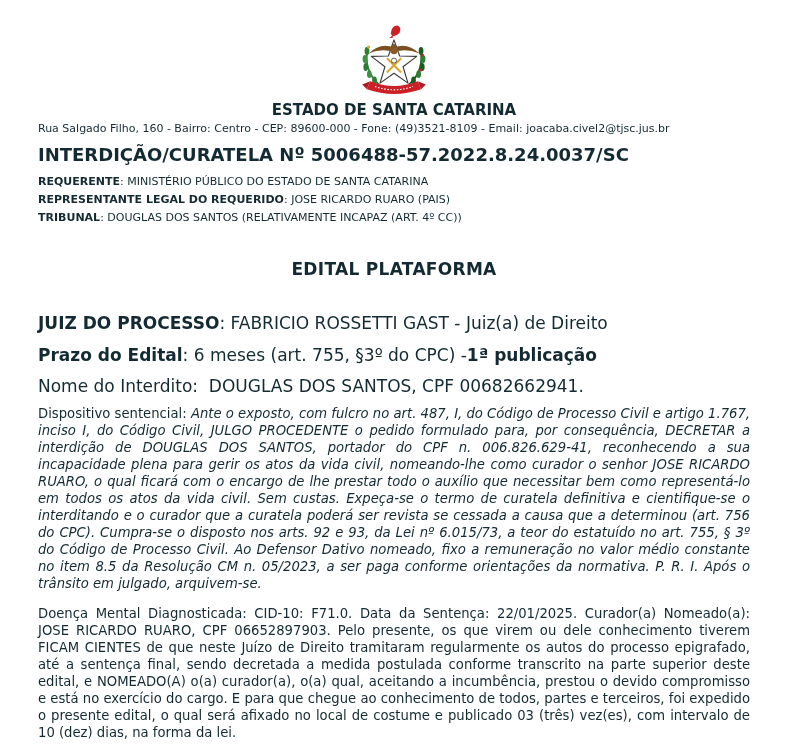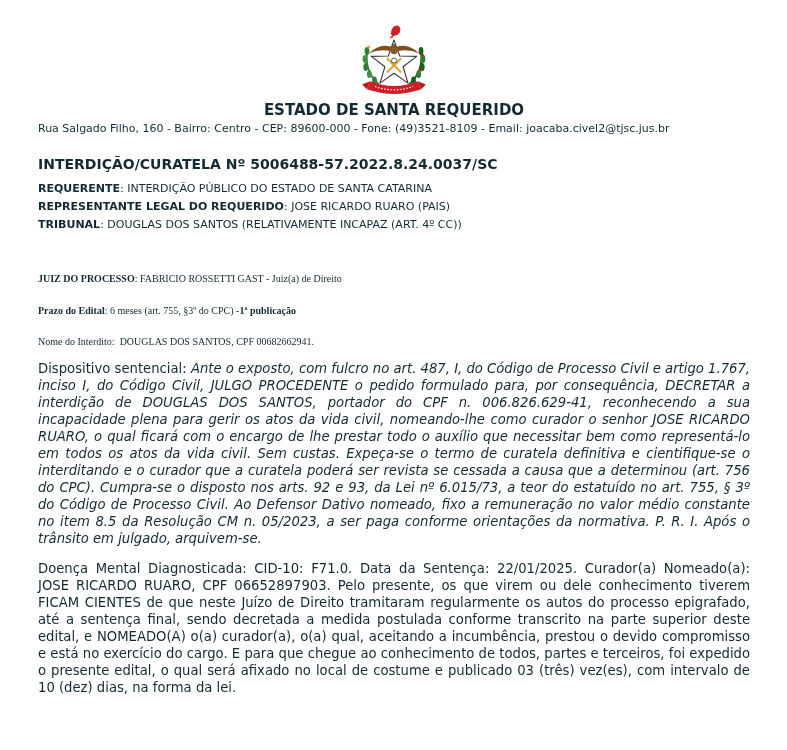--- a/index.html
+++ b/index.html
@@ -14,31 +14,31 @@
   .page { padding: 24px 37px 0 38px; }
 
   
   .crest-wrap { text-align: center; }
   .crest { display: inline-block; width: 82px; height: 70px; }
   .org-line { text-align: center; font-weight: bold; font-size: 15px; line-height: 18px; }
   .org-line.first { margin-top: 3px; }
   .address { text-align: left; font-size: 11px; line-height: 14px; margin-top: 3px; }
 
   
-  .case-title { font-size: 14px; font-weight: bold; margin-top: 20px; }
+  .case-title { font-size: 18px; font-weight: bold; margin-top: 8px; }
   .parties { margin-top: 8px; }
   .party { font-size: 11px; line-height: 18px; }
   .party b { font-weight: bold; }
 
   
   .edital-heading {
     text-align: center; font-weight: bold; font-size: 17px;
     letter-spacing: 0.3px; margin-top: 32px;
   }
-  .line { font-size: 10px; line-height: 17px; font-family: Liberation Serif, serif; }
+  .line { font-size: 17px; line-height: 17px; }
   .line-juiz  { margin-top: 36px; }
   .line-prazo { margin-top: 15px; }
   .line-nome  { margin-top: 14px; white-space: pre-wrap; }
   .para {
     font-size: 13.2px; line-height: 17px;
     text-align: justify; margin-top: 10px;
   }
   .para-final { margin-top: 13px; }
   .para i { font-style: italic; }
   b { font-weight: bold; }
@@ -79,32 +79,33 @@
 
       <line x1="41" y1="61" x2="59" y2="43" stroke="#d9a72e" stroke-width="2.6"></line>
       <line x1="59" y1="61" x2="41" y2="43" stroke="#d9a72e" stroke-width="2.6"></line>
       <circle cx="50" cy="46" r="3.2" fill="none" stroke="#3a3a3a" stroke-width="1"></circle>
 
       <path d="M20 72 Q50 84 80 72 L84 82 Q50 94 16 82 Z" fill="#cc2027"></path>
       <path d="M20 72 L10 76 L16 82 Z" fill="#b01b21"></path>
       <path d="M80 72 L90 76 L84 82 Z" fill="#b01b21"></path>
       <path d="M26 78.5 Q50 87 74 78.5" fill="none" stroke="#ffffff" stroke-width="1.4" stroke-dasharray="2,2"></path>
     </svg>
-    <div class="org-line first">ESTADO DE SANTA REQUERIDO</div>
+    <div class="org-line first">ESTADO DE SANTA CATARINA</div>
     <div class="address">Rua Salgado Filho, 160 - Bairro: Centro - CEP: 89600-000 - Fone: (49)3521-8109 - Email: joacaba.civel2@tjsc.jus.br</div>
   </div>
 
   <div class="case-title">INTERDIÇÃO/CURATELA Nº 5006488-57.2022.8.24.0037/SC</div>
 
   <div class="parties">
-    <p class="party"><b>REQUERENTE</b><span>: INTERDIÇÃO PÚBLICO DO ESTADO DE SANTA CATARINA</span></p>
+    <p class="party"><b>REQUERENTE</b><span>: MINISTÉRIO PÚBLICO DO ESTADO DE SANTA CATARINA</span></p>
     <p class="party"><b>REPRESENTANTE LEGAL DO REQUERIDO</b><span>: JOSE RICARDO RUARO (PAIS)</span></p>
     <p class="party"><b>TRIBUNAL</b><span>: DOUGLAS DOS SANTOS (RELATIVAMENTE INCAPAZ (ART. 4º CC))</span></p>
   </div>
 
+  <div class="edital-heading">EDITAL PLATAFORMA</div>
 
   <p class="line line-juiz"><b>JUIZ DO PROCESSO</b><span>: FABRICIO ROSSETTI GAST - Juiz(a) de Direito</span></p>
 
   <p class="line line-prazo"><b>Prazo do Edital</b><span>: 6 meses (art. 755, §3º do CPC) -</span><b>1ª publicação</b></p>
 
   <p class="line line-nome">Nome do Interdito:  DOUGLAS DOS SANTOS, CPF 00682662941.</p>
 
   <p class="para"><span>Dispositivo sentencial: </span><i>Ante o exposto, com fulcro no art. 487, I, do Código de Processo Civil e artigo 1.767, inciso I, do Código Civil, JULGO PROCEDENTE o pedido formulado para, por consequência, DECRETAR a interdição de DOUGLAS DOS SANTOS, portador do CPF n. 006.826.629-41, reconhecendo a sua incapacidade plena para gerir os atos da vida civil, nomeando-lhe como curador o senhor JOSE RICARDO RUARO, o qual ficará com o encargo de lhe prestar todo o auxílio que necessitar bem como representá-lo em todos os atos da vida civil. Sem custas. Expeça-se o termo de curatela definitiva e cientifique-se o interditando e o curador que a curatela poderá ser revista se cessada a causa que a determinou (art. 756 do CPC). Cumpra-se o disposto nos arts. 92 e 93, da Lei nº 6.015/73, a teor do estatuído no art. 755, § 3º do Código de Processo Civil.  Ao Defensor Dativo nomeado, fixo a remuneração no valor médio constante no item 8.5 da Resolução CM n. 05/2023, a ser paga conforme orientações da normativa. P. R. I. Após o trânsito em julgado, arquivem-se.</i></p>
 
   <p class="para para-final">Doença Mental Diagnosticada: CID-10: F71.0. Data da Sentença: 22/01/2025. Curador(a) Nomeado(a): JOSE RICARDO RUARO, CPF 06652897903. Pelo presente, os que virem ou dele conhecimento tiverem FICAM CIENTES de que neste Juízo de Direito tramitaram regularmente os autos do processo epigrafado, até a sentença final, sendo decretada a medida postulada conforme transcrito na parte superior deste edital, e NOMEADO(A) o(a) curador(a), o(a) qual, aceitando a incumbência, prestou o devido compromisso e está no exercício do cargo. E para que chegue ao conhecimento de todos, partes e terceiros, foi expedido o presente edital, o qual será afixado no local de costume e publicado 03 (três) vez(es), com intervalo de 10 (dez) dias, na forma da lei.</p>

